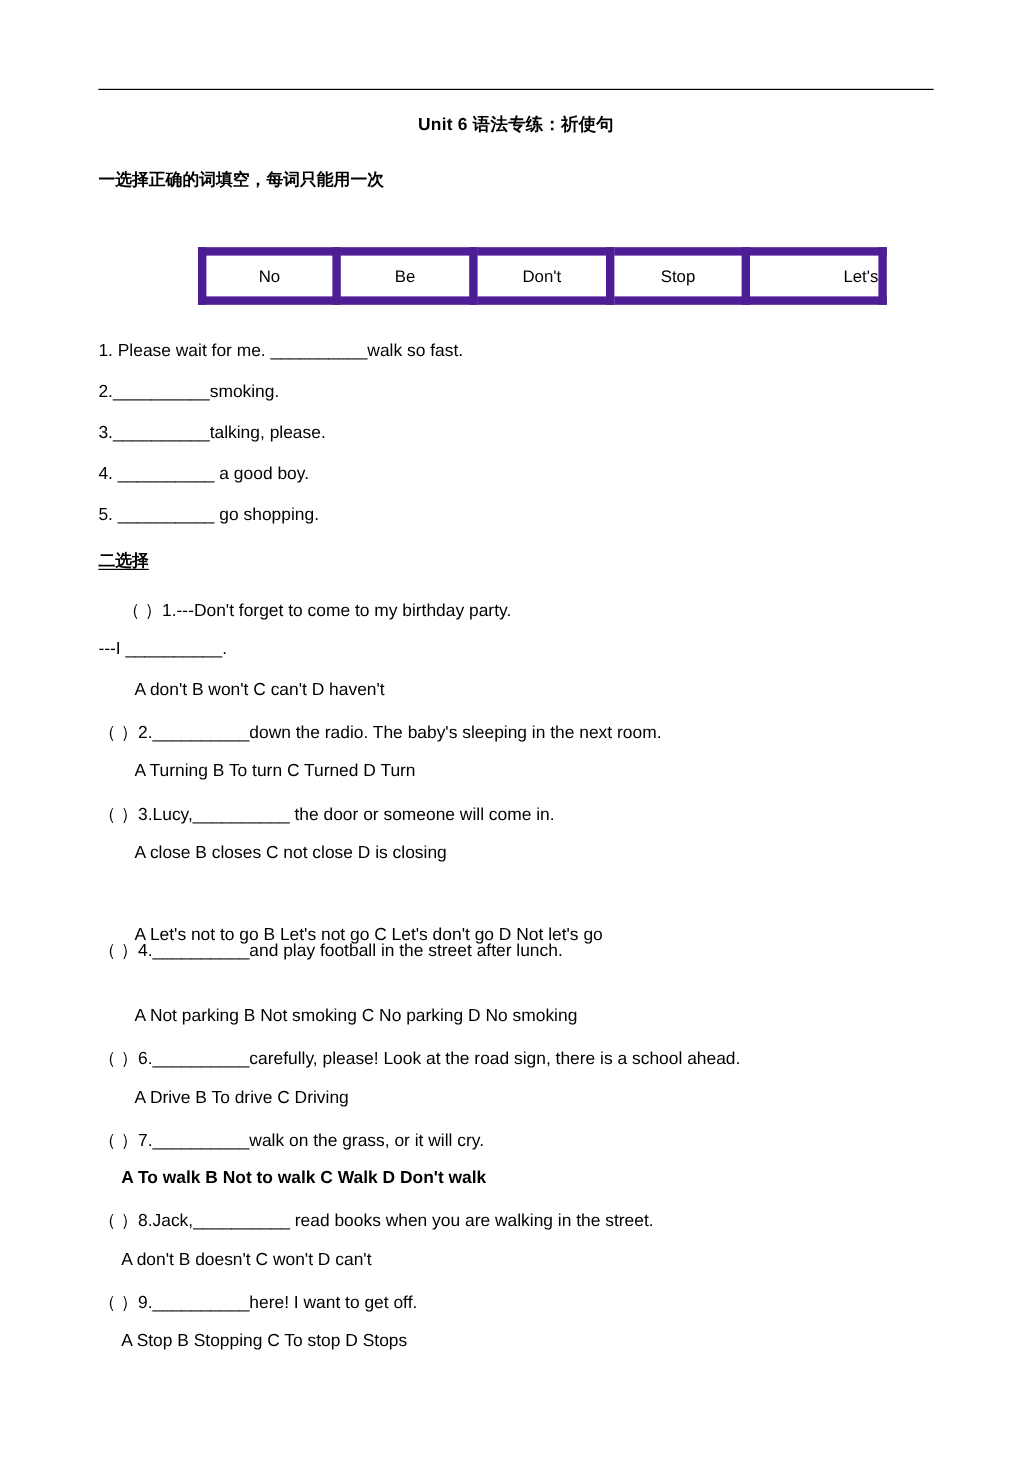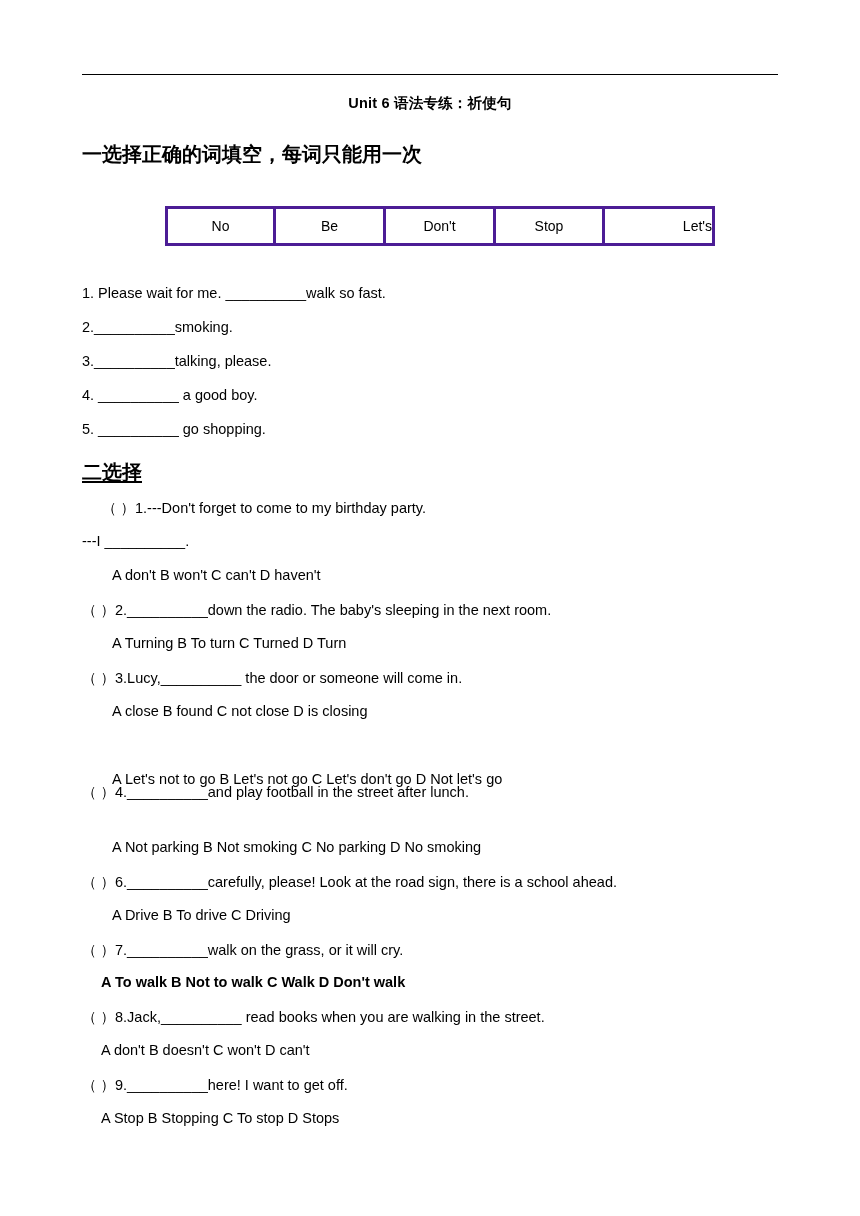--- a/index.html
+++ b/index.html
@@ -35,40 +35,40 @@
     top: 94px;
     width: 860px;
     text-align: center;
     font-size: 14.5px;
     font-weight: bold;
     letter-spacing: 0.2px;
   }
   .section-head {
     position: absolute;
     left: 82px;
-    font-size: 20px;
+    font-size: 14px;
     font-weight: bold;
     white-space: nowrap;
     text-align: right;
   }
   .section-head.one { top: 141px; }
   .section-head.two {
     top: 459px;
     text-decoration: underline;
     text-underline-offset: 2px;
   }
   table.word-bank {
     position: absolute;
     left: 165px;
     top: 206px;
     border-collapse: collapse;
     table-layout: fixed;
   }
   table.word-bank td {
-    border: 3px solid #4c1d95;
+    border: 7px solid #4c1d95;
     height: 34px;
     text-align: center;
     vertical-align: middle;
     font-size: 14px;
     padding: 0;
   }
   table.word-bank td.c0 { width: 105px; }
   table.word-bank td.c1 { width: 107px; }
   table.word-bank td.c2 { width: 107px; }
   table.word-bank td.c3 { width: 106px; }
@@ -119,21 +119,21 @@
   <div class="section-head two">二选择</div>
 
   <div class="line" style="top:499px;margin-left:20px;">（  ）1.---Don't forget to come to my birthday party.</div>
   <div class="line" style="top:533px;">---I __________.</div>
   <div class="line indent" style="top:567px;">A don't        B won't        C can't        D haven't</div>
 
   <div class="line" style="top:601px;">（  ）2.__________down the radio. The baby's sleeping in the next room.</div>
   <div class="line indent" style="top:635px;">A Turning        B To turn     C Turned      D Turn</div>
 
   <div class="line" style="top:669px;">（  ）3.Lucy,__________ the door or someone will come in.</div>
-  <div class="line indent" style="top:703px;">A close        B found        C not close      D is closing</div>
+  <div class="line indent" style="top:703px;">A close        B closes        C not close      D is closing</div>
 
   <div class="line" style="top:737px;margin-top:46px;">（  ）4.__________and play football in the street after lunch.</div>
   <div class="line indent" style="top:771px;">A Let's not to go      B Let's not go     C Let's don't go     D Not let's go</div>
 
   <div class="line indent" style="top:839px;">A Not parking        B Not smoking      C No parking      D No smoking</div>
 
   <div class="line" style="top:873px;">（  ）6.__________carefully, please! Look at the road sign, there is a school ahead.</div>
   <div class="line indent" style="top:907px;">A Drive        B To drive        C Driving</div>
 
   <div class="line" style="top:941px;">（  ）7.__________walk on the grass, or it will cry.</div>

